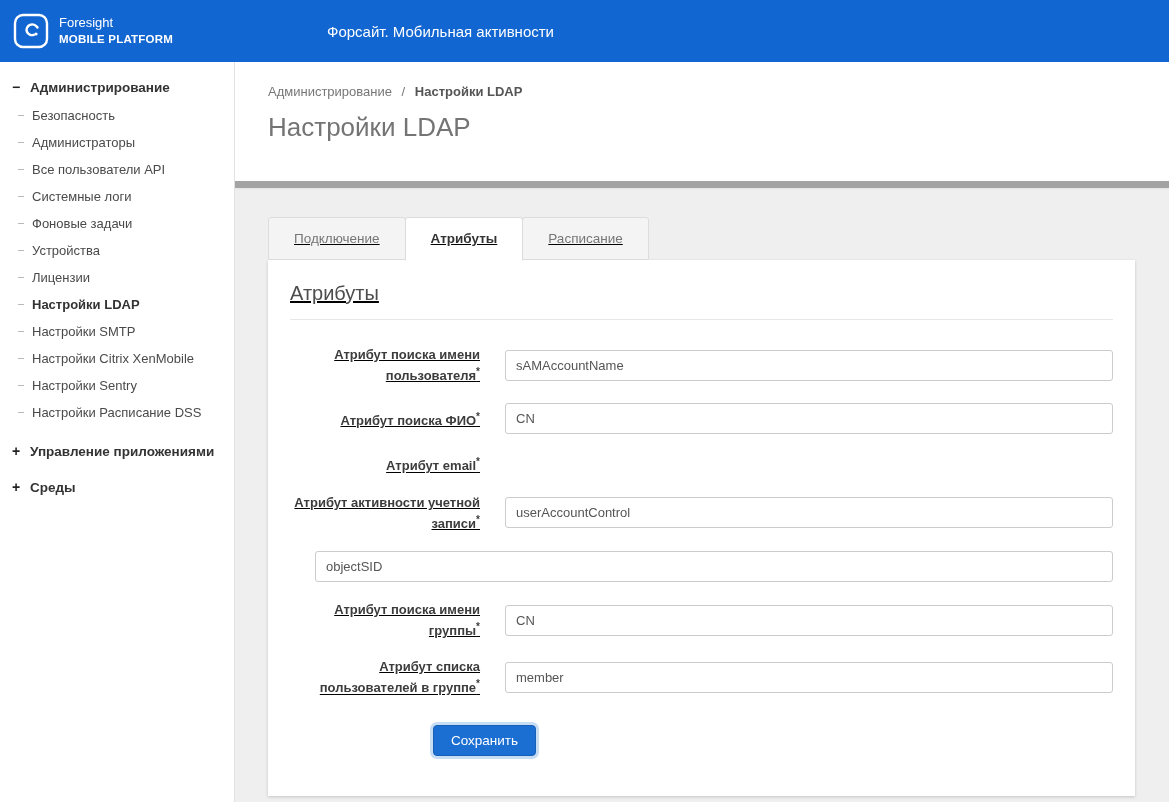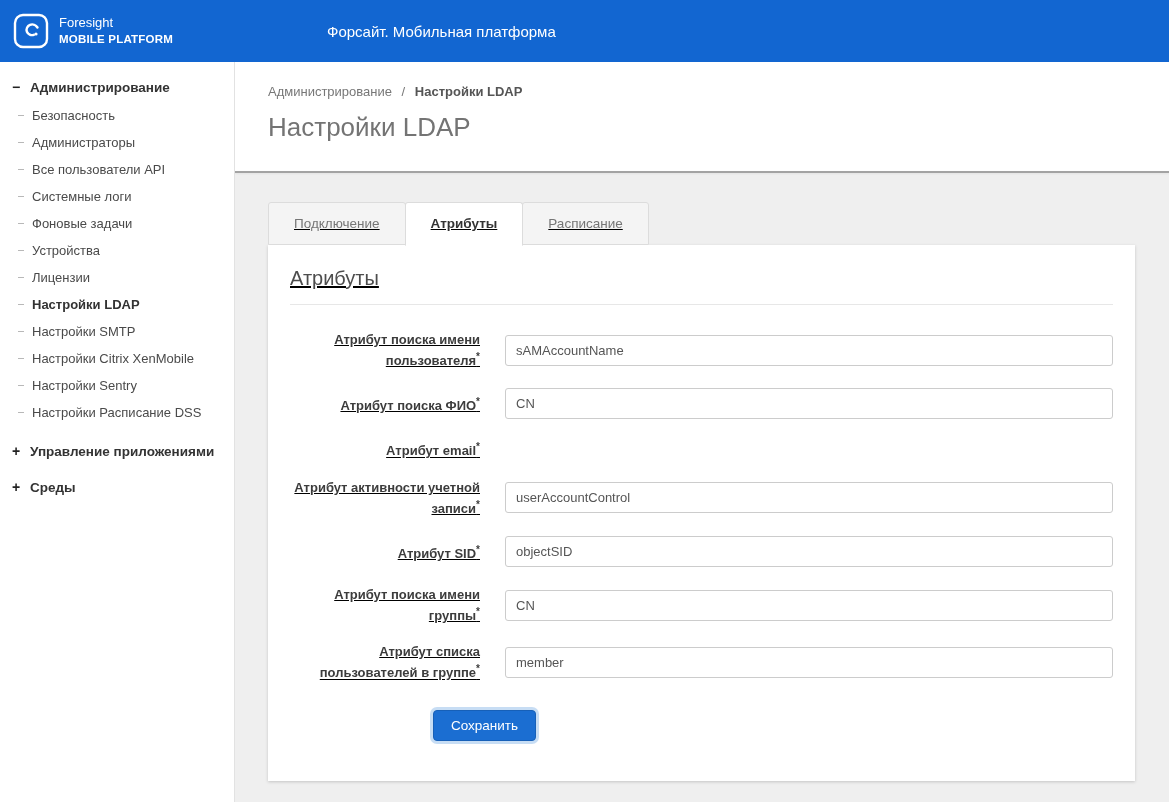--- a/index.html
+++ b/index.html
@@ -25,21 +25,21 @@
   
   .tree-parent { display:flex; align-items:center; padding:7px 10px 7px 12px; font-weight:700; font-size:13.5px; color:#333; cursor:pointer; }
   .tree-toggle { width:14px; margin-right:4px; font-size:14px; font-weight:700; color:#222; text-align:left; cursor:pointer; }
   .tree-children { padding-bottom:4px; }
   .tree-item { display:flex; align-items:center; margin-left:18px; padding:6px 8px 6px 0; font-size:13px; color:#4a4a4a; cursor:pointer; }
   .tree-item .tick { width:6px; height:1px; background:#b8b8b8; margin-right:8px; flex:none; }
   .tree-item.active { font-weight:700; color:#333; }
   .tree-section-collapsed { margin-top:6px; }
 
   
-  .page-head { background:#fff; border-bottom:2px solid #a3a3a3; box-shadow:0 1px 2px rgba(0,0,0,.05); padding:22px 33px 0; height:111px; }
+  .page-head { background:#fff; border-bottom:7px solid #a3a3a3; box-shadow:0 1px 2px rgba(0,0,0,.05); padding:22px 33px 0; height:126px; }
   .breadcrumb { font-size:13px; color:#777; }
   .bc-parent { cursor:pointer; }
   .bc-sep { margin:0 6px; }
   .bc-current { font-weight:700; color:#555; }
   .page-title { margin-top:13px; font-size:26px; font-weight:400; color:#747474; }
 
   
   .content { padding:29px 34px 0 33px;text-decoration:underline; }
   .tabs { display:flex; position:relative; z-index:2; }
   .tab { padding:0 25px; height:43px; line-height:42px; background:#f4f4f4; border:1px solid #dcdcdc; margin-right:-1px; color:#767676; font-size:13.5px; cursor:pointer; border-top-left-radius:3px; border-top-right-radius:3px; }
@@ -68,21 +68,21 @@
           <rect x="2" y="2" width="32" height="32" rx="8" fill="none" stroke="#fff" stroke-width="2.4"></rect>
           <path d="M24.5 14.5c-1.6-2.6-4.8-3.7-7.5-2.6s-4.2 4.2-3.1 6.9 4.2 4 6.9 3" fill="none" stroke="#fff" stroke-width="2.4" stroke-linecap="round"></path>
           <circle cx="23" cy="21" r="1.6" fill="#fff"></circle>
         </svg>
       </span>
       <span class="brand-text">
         <span class="brand-line1">Foresight</span>
         <span class="brand-line2">MOBILE PLATFORM</span>
       </span>
     </div>
-    <div class="app-title">Форсайт. Мобильная платформа</div>
+    <div class="app-title">Форсайт. Мобильная активности</div>
     <div class="logout">
       <span class="logout-icon">
         <svg viewBox="0 0 17 17" width="17" height="17">
           <path d="M10.5 2.5H3.5v12h7" fill="none" stroke="#fff" stroke-width="1.7"></path>
           <path d="M8 8.5h8M13 5.5l3 3-3 3" fill="none" stroke="#fff" stroke-width="1.7"></path>
         </svg>
       </span>
       <span>Выйти (Admin)</span>
     </div>
   </header>
@@ -202,21 +202,20 @@
 
           <div class="form-row">
             <label class="form-label"><span>Атрибут активности учетной
 записи</span><sup>*</sup></label>
             <div class="form-field">
               <input class="form-input" value="userAccountControl" style="">
             </div>
           </div>
 
           <div class="form-row">
-            <label class="form-label"><span>Атрибут SID</span><sup>*</sup></label>
             <div class="form-field">
               <input class="form-input" value="objectSID" style="">
             </div>
           </div>
 
           <div class="form-row">
             <label class="form-label"><span>Атрибут поиска имени
 группы</span><sup>*</sup></label>
             <div class="form-field">
               <input class="form-input" value="CN" style="">

